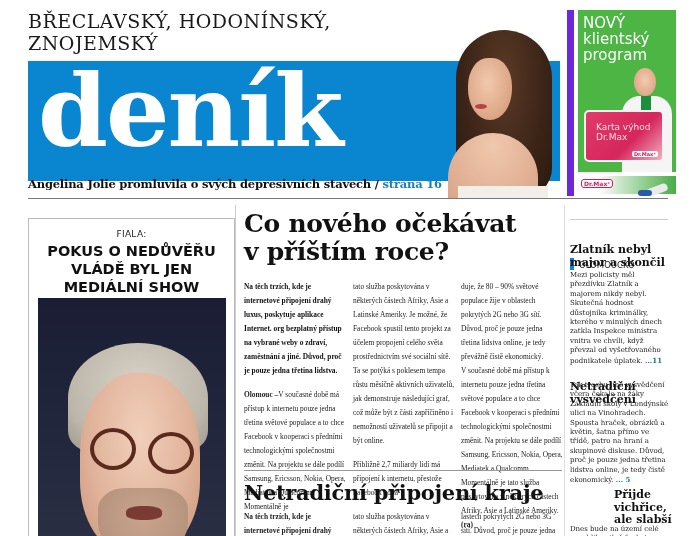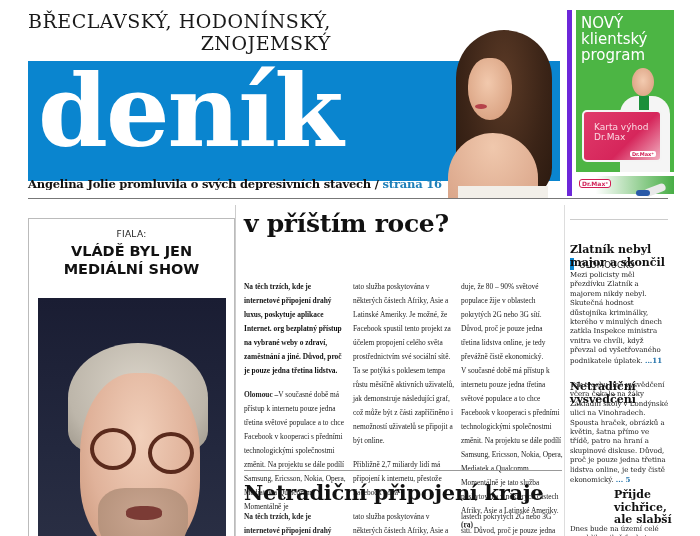--- a/index.html
+++ b/index.html
@@ -1,34 +1,34 @@
 <!DOCTYPE html>
 <html><head>
 <meta charset="utf-8">
 <style>
   * { box-sizing: border-box; margin: 0; padding: 0; }
   html, body { width: 700px; height: 536px; overflow: hidden; background: #ffffff; }
   body { position: relative; font-family: "DejaVu Serif", serif; color: #111; }
 
-  .region { position: absolute; left: 28px; top: 10px; font-family: "DejaVu Serif", serif; font-size: 19px; line-height: 22px; letter-spacing: 0.5px; color: #1a1a1a; text-align: right; }
+  .region { position: absolute; left: 28px; top: 10px; font-family: "DejaVu Serif", serif; font-size: 19px; line-height: 22px; letter-spacing: 0.5px; color: #1a1a1a; }
   .mast { position: absolute; left: 28px; top: 61px; width: 532px; height: 120px; background: #0a85cf; overflow: hidden; }
   .mast-logo { position: absolute; left: 10px; top: -10px; font-family: "DejaVu Serif", serif; font-weight: bold; font-size: 100px; line-height: 120px; color: #fff; letter-spacing: -2px; }
 
   .celeb { position: absolute; left: 448px; top: 28px; width: 112px; height: 170px; overflow: hidden; }
   .celeb .hair { position: absolute; left: 8px; top: 2px; width: 96px; height: 168px; background: radial-gradient(ellipse at 50% 30%, #5b3a26 0%, #3b2417 60%, #2a190f 100%); border-radius: 48px 48px 30px 30px; }
   .celeb .face { position: absolute; left: 20px; top: 30px; width: 44px; height: 62px; background: radial-gradient(ellipse at 45% 40%, #f2c9ad 0%, #dba585 70%, #c98f70 100%); border-radius: 45% 45% 50% 50%; }
   .celeb .lips { position: absolute; left: 27px; top: 76px; width: 12px; height: 5px; background: #b5434a; border-radius: 50%; }
   .celeb .shoulder { position: absolute; left: 0; top: 105px; width: 90px; height: 70px; background: radial-gradient(ellipse at 50% 20%, #f0c8ad 0%, #d9a488 100%); border-radius: 45px 45px 0 0; }
   .celeb .dress { position: absolute; left: 10px; top: 158px; width: 90px; height: 14px; background: #f2efe9; }
 
   .tagline { position: absolute; left: 28px; top: 177px; font-family: "DejaVu Serif", serif; font-weight: bold; font-size: 11.5px; color: #111; white-space: nowrap; letter-spacing: -0.2px; }
   .tagline .page { color: #1d7fb8; }
   .head-rule { position: absolute; left: 28px; top: 198px; width: 640px; height: 1px; background: #777; }
 
-  .ad { position: absolute; left: 567px; top: 10px; width: 102px; height: 186px; border-left: 5px solid #6d28d9; }
+  .ad { position: absolute; left: 567px; top: 10px; width: 102px; height: 186px; border-left: 7px solid #6d28d9; }
   .ad-inner { position: absolute; left: 4px; top: 0; width: 98px; height: 162px; background: #4cb544; overflow: hidden; }
   .ad-title { position: absolute; left: 5px; top: 5px; font-family: "DejaVu Sans", sans-serif; font-size: 15px; line-height: 16px; color: #fff; }
   .ad-person-head { position: absolute; left: 56px; top: 58px; width: 22px; height: 28px; background: radial-gradient(ellipse at 50% 45%, #f3cbb0 0%, #d79a7a 100%); border-radius: 50%; }
   .ad-person-body { position: absolute; left: 44px; top: 86px; width: 50px; height: 76px; background: #f5f5f5; border-radius: 18px 18px 0 0; }
   .ad-collar { position: absolute; left: 63px; top: 86px; width: 10px; height: 14px; background: #1b8f3a; }
   .ad-card { position: absolute; left: 6px; top: 100px; width: 80px; height: 52px; background: linear-gradient(135deg, #e03b6b 0%, #d6265b 60%, #f1b0c1 100%); border-radius: 5px; border: 2px solid #f4f4f4; }
   .ad-card-text { position: absolute; left: 10px; top: 10px; font-family: "DejaVu Sans", sans-serif; font-size: 9px; line-height: 10px; color: #fbd9e2; }
   .ad-card-brand { position: absolute; right: 4px; bottom: 3px; font-family: "DejaVu Sans", sans-serif; font-size: 5px; font-weight: bold; color: #d01d53; background: #fff; padding: 0 2px; border-radius: 2px; }
   .ad-bottom { position: absolute; left: 4px; top: 166px; width: 98px; height: 18px; background: linear-gradient(90deg, #fff 20%, #47ad45 100%); }
   .ad-brand { position: absolute; left: 3px; top: 3px; font-family: "DejaVu Sans", sans-serif; font-size: 6px; font-weight: bold; color: #d01d53; border: 1px solid #d01d53; border-radius: 3px; padding: 0 2px; background: #fff; }
@@ -112,37 +112,39 @@
   <div class="ad-bottom">
     <div class="ad-brand">Dr.Max⁺</div>
     <div class="ad-pill"></div>
     <div class="ad-pill2"></div>
   </div>
 </div>
 
 <div class="sidebox">
   <div class="sidebox-kicker">FIALA:</div>
   <div class="sidebox-title">
+    <div>POKUS O NEDŮVĚŘU</div>
     <div>VLÁDĚ BYL JEN</div>
     <div>MEDIÁLNÍ SHOW</div>
   </div>
   <div class="portrait">
     <div class="p-hair"></div>
     <div class="p-face"></div>
     <div class="p-glass-l"></div>
     <div class="p-glass-r"></div>
     <div class="p-beard"></div>
     <div class="p-mouth"></div>
   </div>
 </div>
 
 <div class="vrule"></div>
 <div class="vrule2"></div>
 
 <div class="h1">
+  <div>Co nového očekávat</div>
   <div>v příštím roce?</div>
 </div>
 
 <div class="col" style="left:244px; top:280px; width:102px;">
   <p class="lead">Na těch trzích, kde je internetové připojení drahý luxus, poskytuje aplikace Internet. org bezplatný přístup na vybrané weby o zdraví, zaměstnání a jiné. Důvod, proč je pouze jedna třetina lidstva.</p>
   <div class="gap"></div>
   <p><span class="loc">Olomouc –</span><span>V současné době má přístup k internetu pouze jedna třetina světové populace a to chce Facebook v kooperaci s předními technologickými společnostmi změnit. Na projektu se dále podílí Samsung, Ericsson, Nokia, Opera, Mediatek a Qualcomm. Momentálně je</span></p>
 </div>
 
 <div class="col" style="left:353px; top:280px; width:102px;">

